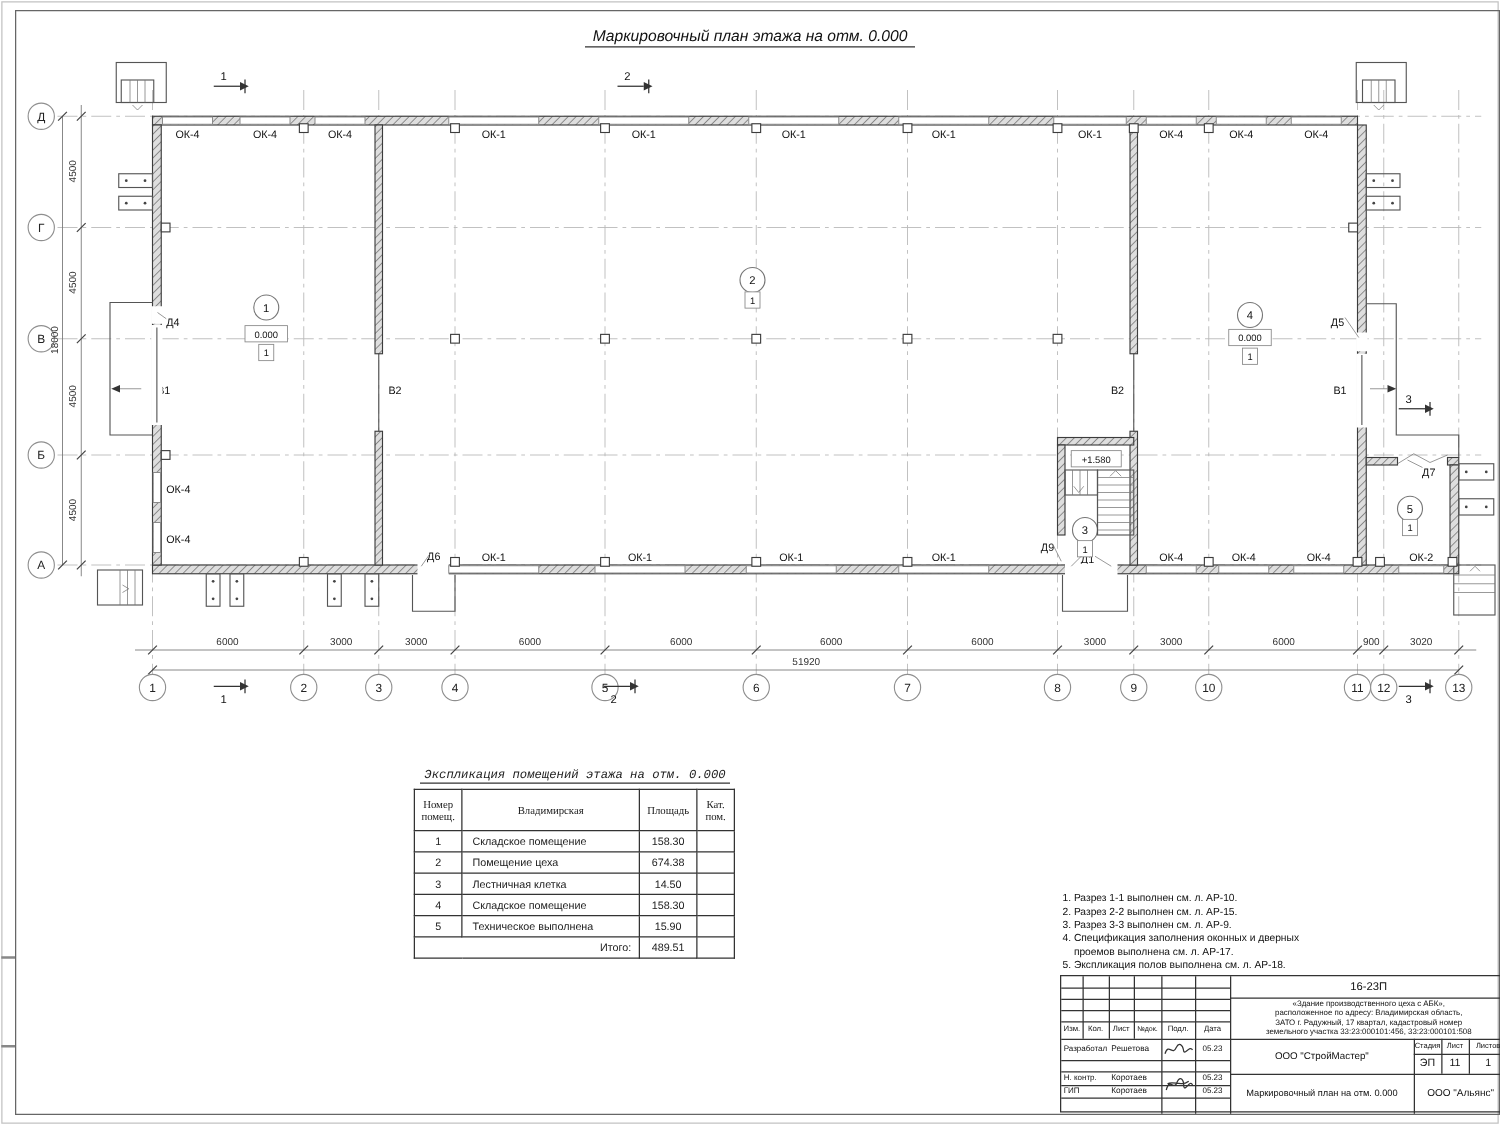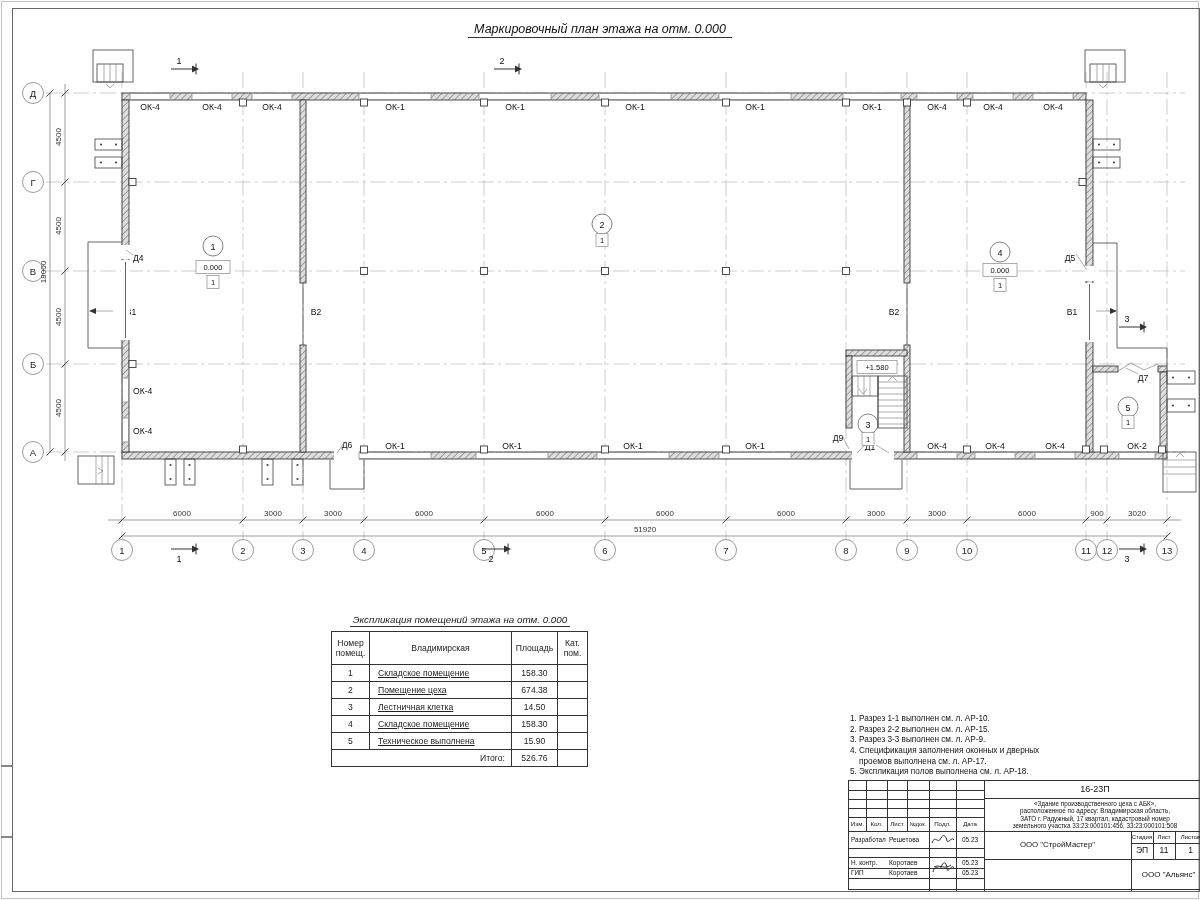--- a/index.html
+++ b/index.html
@@ -29,28 +29,28 @@
   .roomn{font-size:9px;fill:#111;}
   .bubble{fill:#fff;stroke:#8f8f8f;stroke-width:.9;}
   .axis{font-size:9.5px;fill:#222;}
   .dimt{font-size:8px;fill:#333;}
   .lbl{font-size:8.6px;fill:#111;}
   .sec{stroke:#333;stroke-width:1;fill:none;}
   .seca{fill:#333;stroke:none;}
   .secn{font-size:9px;fill:#111;}
   
   .expl-title{position:absolute;left:326px;top:614px;width:268px;text-align:center;
-              font-style:italic;font-size:9.8px;}
+              font-style:italic;font-size:9.8px;font-family:Liberation Mono, monospace;}
   .expl-title span{display:inline-block;border-bottom:1px solid #333;padding:0 3px 1px;}
   #expl{position:absolute;left:331px;top:631px;border-collapse:collapse;font-size:8.6px;}
   #expl th,#expl td{border:1px solid #333;padding:1px 3px;font-weight:normal;}
-  #expl th{white-space:pre-line;height:30px;}
+  #expl th{white-space:pre-line;height:30px;font-family:Liberation Serif, serif;}
   #expl td{height:14px;}
   #expl .c{text-align:center;} #expl .r{text-align:right;padding-right:6px;}
-  #expl td.name{padding-left:8px;text-decoration:underline;}
+  #expl td.name{padding-left:8px;}
   
   #notes{position:absolute;left:850px;top:714px;font-size:8.2px;line-height:1.3;
          white-space:pre-wrap;color:#111;}
   
   #titleblock{position:absolute;left:848px;top:780px;width:357px;height:110px;
               border:1.6px solid #333;box-sizing:border-box;font-size:7px;color:#111;}
   .tbv{position:absolute;width:1px;background:#333;}
   .tbh{position:absolute;height:1px;background:#333;}
   .tbc{position:absolute;display:flex;align-items:center;justify-content:center;
        text-align:center;overflow:hidden;line-height:1.15;}
@@ -494,21 +494,21 @@
       <tr>
         <td class="c">5</td>
         <td class="name">Техническое выполнена</td>
         <td class="c">15.90</td>
         <td class="c"></td>
       </tr>
     </tbody>
   <tfoot>
     <tr>
       <td colspan="2" class="r">Итого:</td>
-      <td class="c">526.76</td>
+      <td class="c">489.51</td>
       <td></td>
     </tr>
   </tfoot>
 </table>
 
 <div id="notes"><div class="note">1. Разрез 1-1 выполнен см. л. АР-10.</div><div class="note">2. Разрез 2-2 выполнен см. л. АР-15.</div><div class="note">3. Разрез 3-3 выполнен см. л. АР-9.</div><div class="note">4. Спецификация заполнения оконных и дверных
     проемов выполнена см. л. АР-17.</div><div class="note">5. Экспликация полов выполнена см. л. АР-18.</div></div>
 
 <div id="titleblock">
   <div class="tbv" style="left:17px;top:0;height:50px;"></div>
@@ -562,14 +562,15 @@
 расположенное по адресу: Владимирская область,
 ЗАТО г. Радужный, 17 квартал, кадастровый номер
 земельного участка 33:23:000101:456, 33:23:000101:508</div>
   <div class="tbc" style="left:135px;top:50px;width:147px;height:28px;font-size:7.8px;">ООО "СтройМастер"</div>
   <div class="tbc" style="left:282px;top:50px;width:22px;height:12px;font-size:6px;">Стадия</div>
   <div class="tbc" style="left:304px;top:50px;width:22px;height:12px;font-size:6px;">Лист</div>
   <div class="tbc" style="left:326px;top:50px;width:31px;height:12px;font-size:6px;">Листов</div>
   <div class="tbc" style="left:282px;top:62px;width:22px;height:16px;font-size:8.5px;">ЭП</div>
   <div class="tbc" style="left:304px;top:62px;width:22px;height:16px;font-size:8.5px;">11</div>
   <div class="tbc" style="left:326px;top:62px;width:31px;height:16px;font-size:8.5px;">1</div>
+  <div class="tbc" style="left:135px;top:78px;width:147px;height:32px;font-size:7.4px;">Маркировочный план на отм. 0.000</div>
   <div class="tbc" style="left:282px;top:78px;width:75px;height:32px;font-size:8px;">ООО "Альянс"</div>
 </div>
 
 </body></html>

